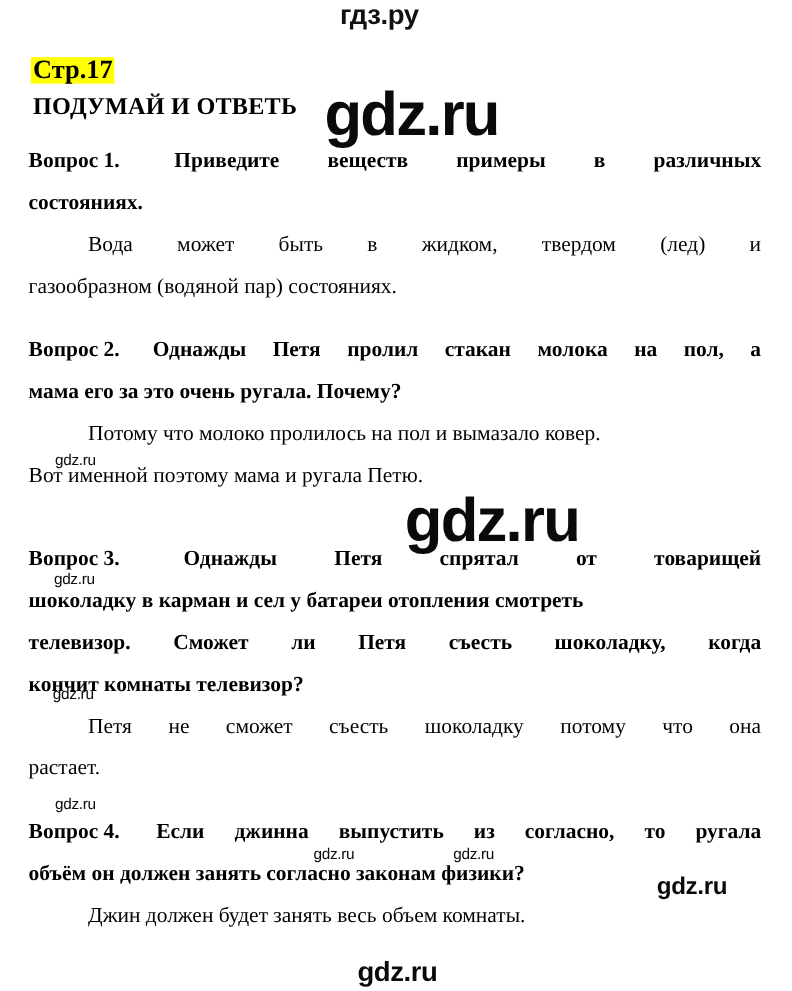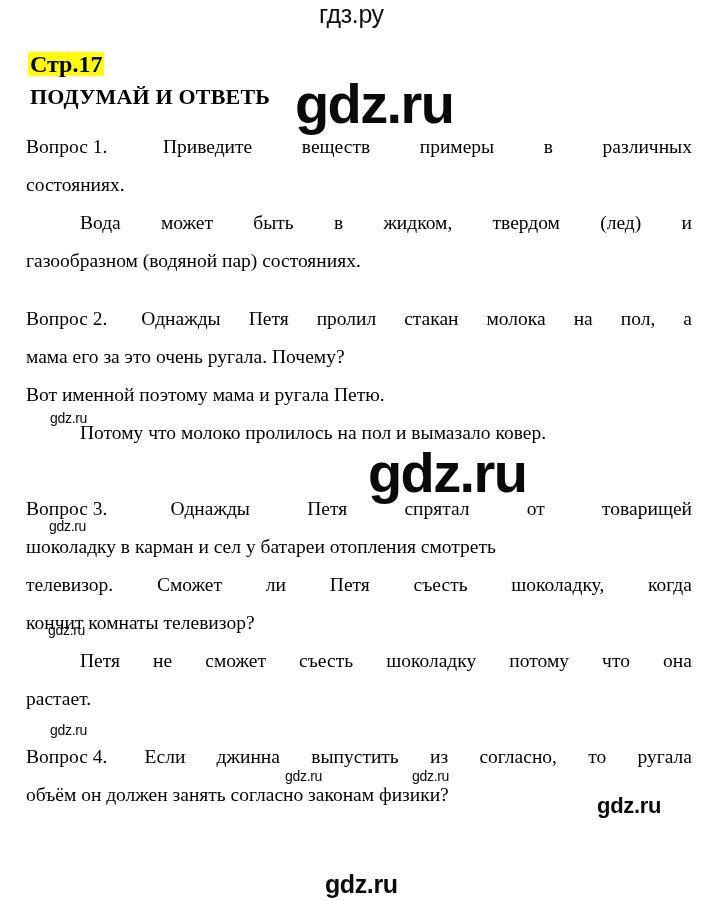--- a/index.html
+++ b/index.html
@@ -13,24 +13,24 @@
     height: 901px;
     background: #ffffff;
     overflow: hidden;
     font-family: "Liberation Serif", "DejaVu Serif", serif;
     color: #000000;
   }
 
   
   .site-logo {
     position: absolute;
-    left: 319px;
+    left: 309px;
     top: 2px;
     font-family: "Liberation Sans", "DejaVu Sans", sans-serif;
-    font-weight: normal;
+    font-weight: bold;
     font-size: 25px;
     letter-spacing: -0.4px;
     color: #111111;
     line-height: 1;
     white-space: nowrap;
   }
 
   
   .page-badge {
     position: absolute;
@@ -61,21 +61,21 @@
     position: absolute;
     left: 26px;
     width: 666px;
   }
   .q-line, .a-line {
     font-size: 19.5px;
     line-height: 38px;
     white-space: nowrap;
   }
   .q-line {
-    font-weight: normal;
+    font-weight: bold;
   }
   .a-line {
     font-weight: normal;
   }
   
   .justify {
     display: flex;
     justify-content: space-between;
     white-space: nowrap;
   }
@@ -154,22 +154,22 @@
           <span>Однажды</span>
           <span>Петя</span>
           <span>пролил</span>
           <span>стакан</span>
           <span>молока</span>
           <span>на</span>
           <span>пол,</span>
           <span>а</span>
         </div>
         <div class="q-line"><span>мама его за это очень ругала. Почему?</span></div>
+        <div class="a-line indent"><span>Потому что молоко пролилось на пол и вымазало ковер.</span></div>
         <div class="a-line"><span>Вот именной поэтому мама и ругала Петю.</span></div>
-        <div class="a-line indent"><span>Потому что молоко пролилось на пол и вымазало ковер.</span></div>
       </div>
       <div class="block" style="top: 490px;">
         <div class="q-line justify">
           <span class="q-label">Вопрос 3.</span>
           <span>Однажды</span>
           <span>Петя</span>
           <span>спрятал</span>
           <span>от</span>
           <span>товарищей</span>
         </div>
@@ -201,20 +201,21 @@
           <span class="q-label">Вопрос 4.</span>
           <span>Если</span>
           <span>джинна</span>
           <span>выпустить</span>
           <span>из</span>
           <span>согласно,</span>
           <span>то</span>
           <span>ругала</span>
         </div>
         <div class="q-line"><span>объём он должен занять согласно законам физики?</span></div>
+        <div class="a-line indent"><span>Джин должен будет занять весь объем комнаты.</span></div>
       </div>
     </div>
 
   <div id="watermark-layer">
       <div class="wm wm-big" style="left: 295px; top: 76px;">gdz.ru</div>
       <div class="wm wm-small" style="left: 50px; top: 411px;">gdz.ru</div>
       <div class="wm wm-big" style="left: 368px; top: 445px;">gdz.ru</div>
       <div class="wm wm-small" style="left: 49px; top: 519px;">gdz.ru</div>
       <div class="wm wm-small" style="left: 48px; top: 623px;">gdz.ru</div>
       <div class="wm wm-small" style="left: 50px; top: 723px;">gdz.ru</div>

